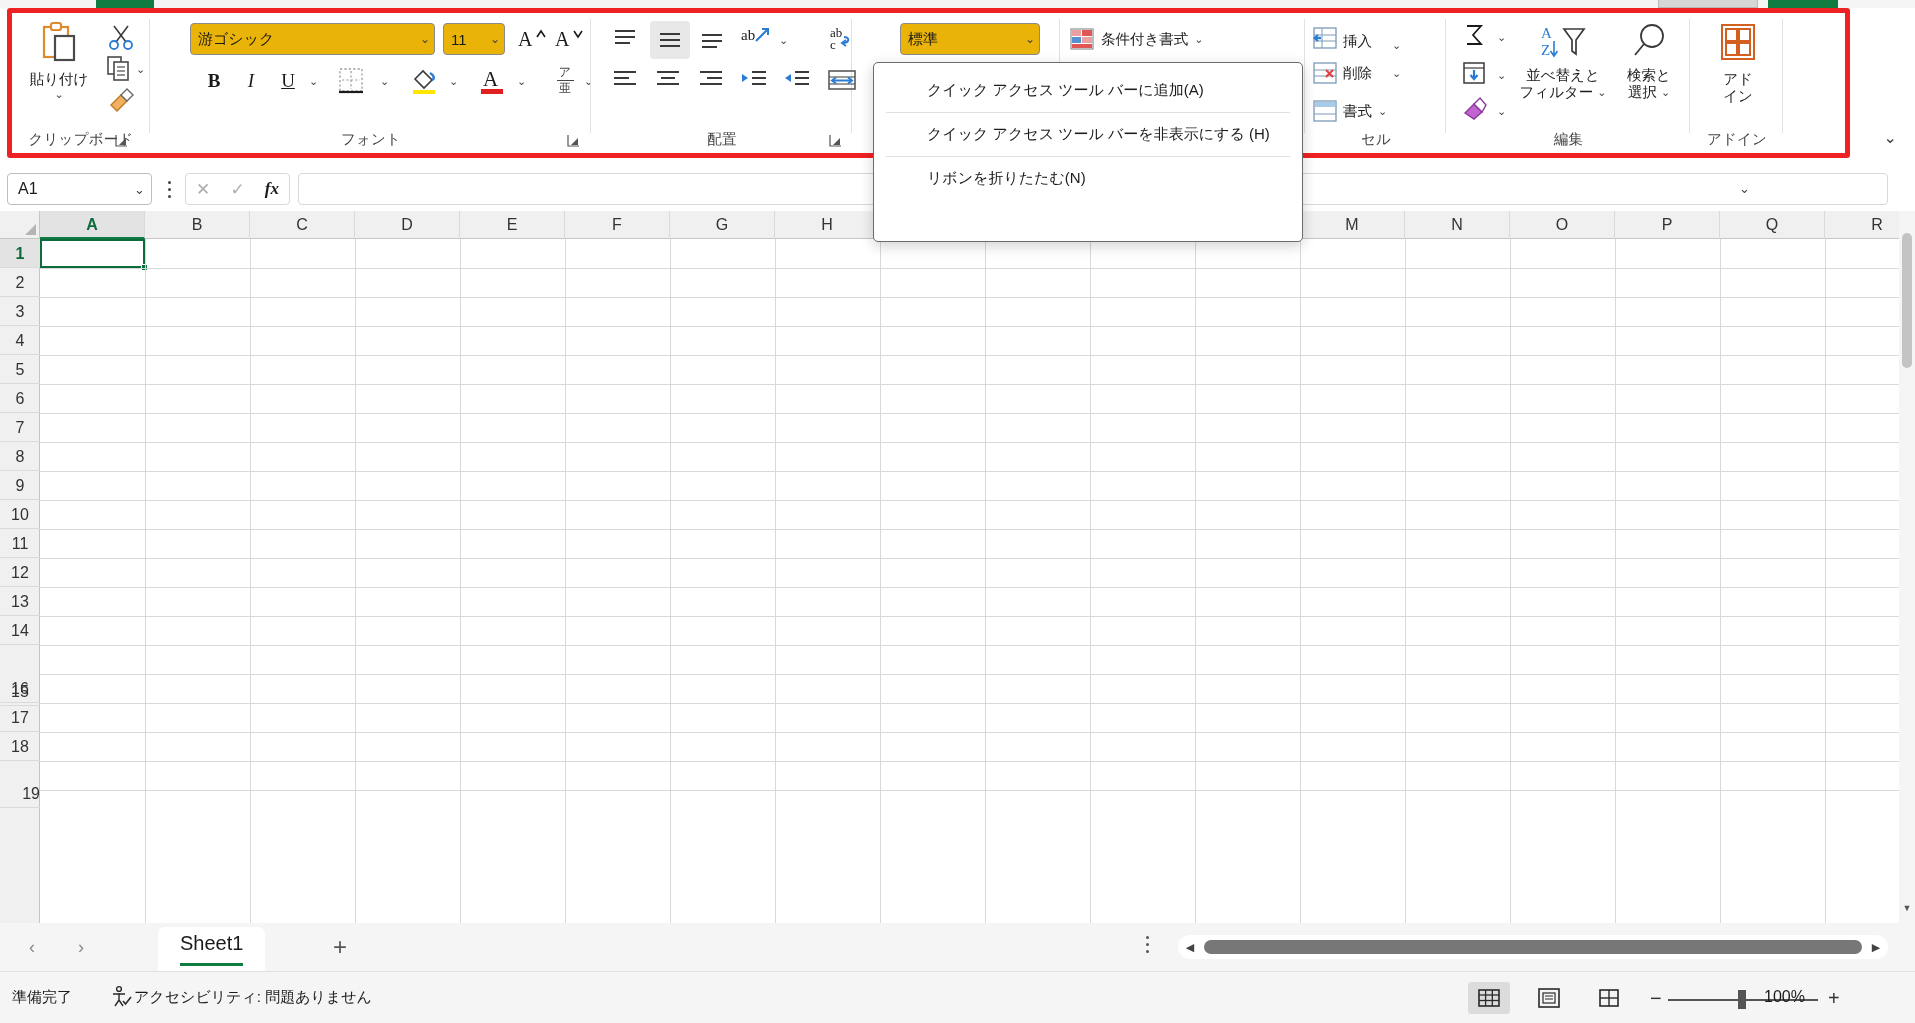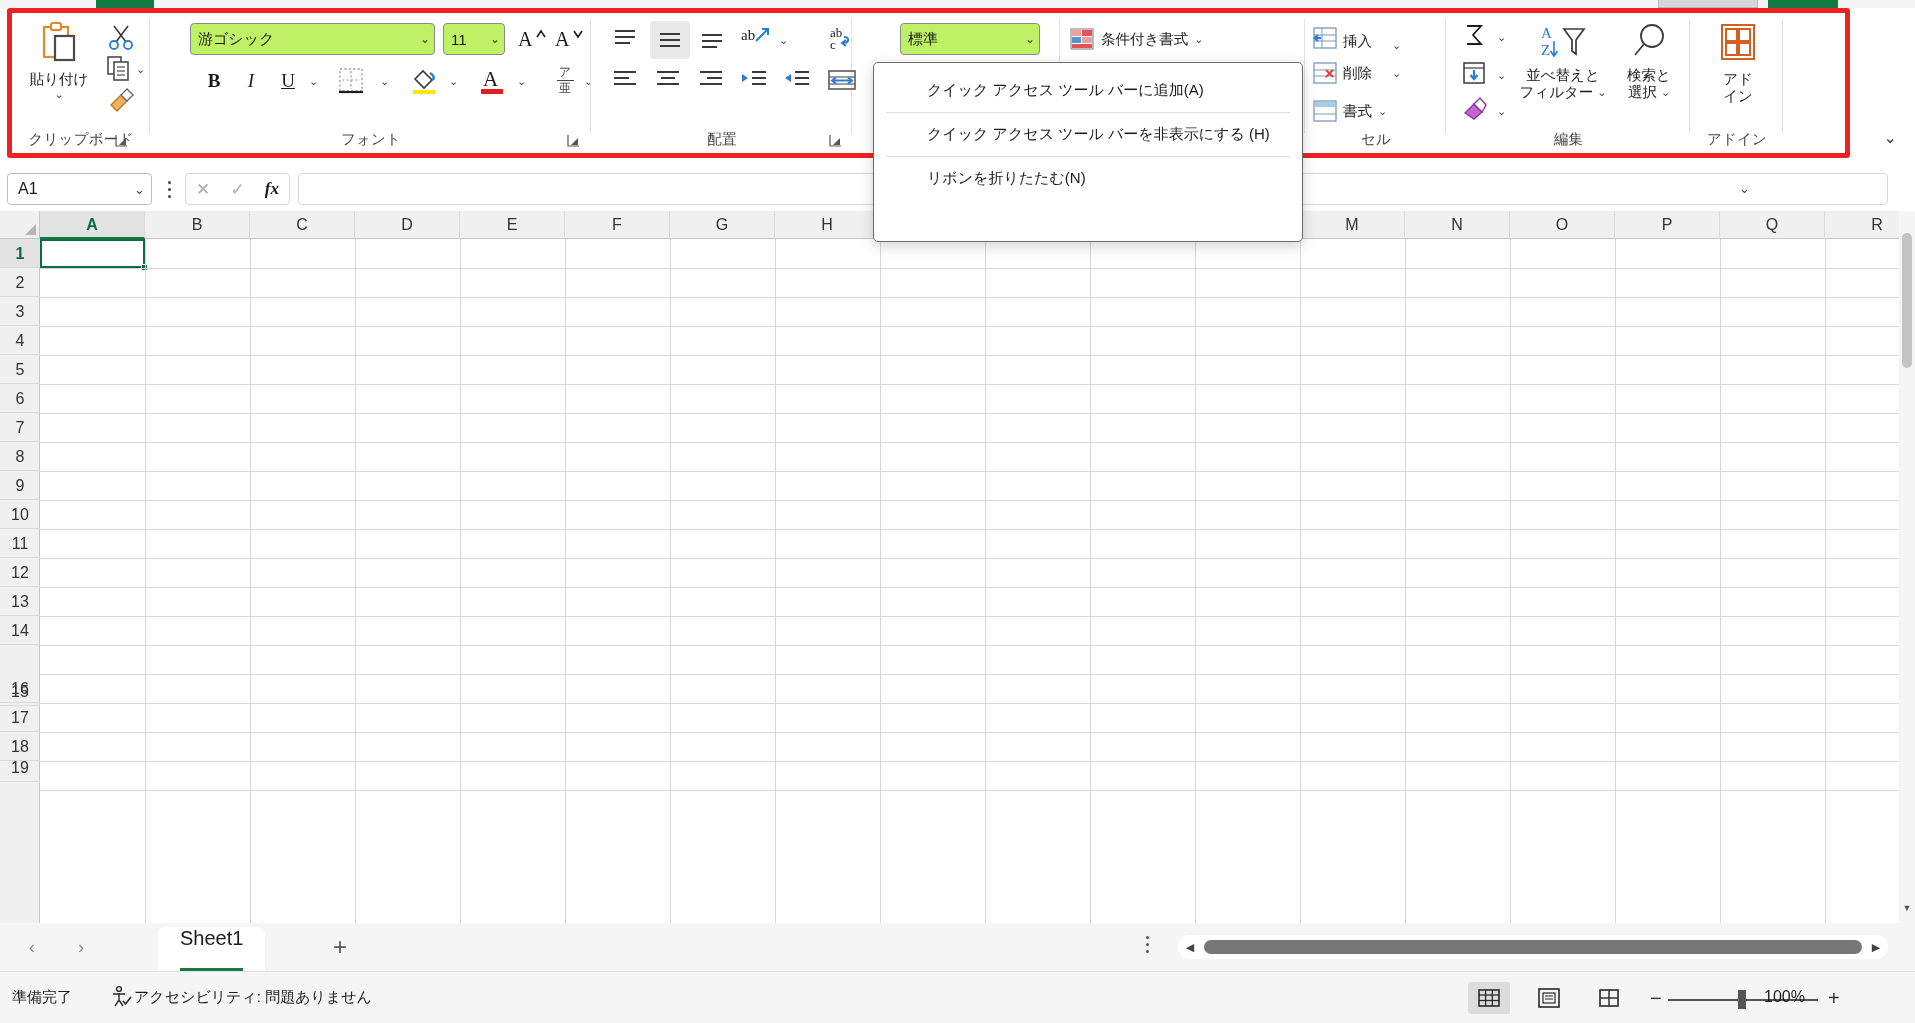--- a/index.html
+++ b/index.html
@@ -38,21 +38,21 @@
 
   .btn{position:absolute;cursor:pointer;}
   .lbl{font-size:14.5px;color:#1b1b1b;white-space:nowrap;}
   .chev{font-size:11px;color:#444;line-height:1;}
 
   .bigbtn{position:absolute;text-align:center;cursor:pointer;}
   .bigbtn .cap{font-size:14.5px;color:#1b1b1b;line-height:17px;}
 
   
   .combo{
-    position:absolute;background:#bef264;border:1px solid #8a8a8a;border-radius:4px;
+    position:absolute;background:#eab308;border:1px solid #8a8a8a;border-radius:4px;
     display:flex;align-items:center;padding:0 4px 0 7px;cursor:pointer;
   }
   .combo .txt{flex:1;font-size:15px;color:#1b1b1b;white-space:nowrap;overflow:hidden;}
   .combo .cv{font-size:12px;color:#444;padding-left:4px;}
 
   .toggle-on{background:#e8e8e8;border-radius:4px;}
 
   
   .ctxmenu{
     position:absolute;left:873px;top:62px;width:430px;height:180px;
@@ -109,21 +109,21 @@
   .vsthumb{position:absolute;left:3px;top:22px;width:10px;height:135px;background:#c3c3c3;border-radius:5px;cursor:pointer;}
 
   
   .tabbar{position:absolute;left:0;top:923px;width:1915px;height:48px;background:#f5f5f5;}
   .navbtn{position:absolute;top:10px;width:28px;height:28px;text-align:center;line-height:28px;font-size:18px;color:#8a8a8a;cursor:pointer;}
   .sheettab{
     position:absolute;left:158px;top:4px;height:44px;padding:0 22px;
     background:#fff;border-radius:7px 7px 0 0;
     display:flex;align-items:center;cursor:pointer;
   }
-  .sheettab .st{font-size:20px;color:#1b1b1b;border-bottom:3px solid #107c41;padding-bottom:18px;}
+  .sheettab .st{font-size:20px;color:#1b1b1b;border-bottom:3px solid #107c41;padding-bottom:8px;}
   .addsheet{position:absolute;left:325px;top:10px;width:30px;height:30px;text-align:center;line-height:28px;font-size:24px;color:#555;cursor:pointer;}
   .hdots{position:absolute;left:1146px;top:13px;width:4px;cursor:pointer;}
   .hdots i{display:block;width:3px;height:3px;border-radius:50%;background:#555;margin-bottom:4px;}
   .hscroll{position:absolute;left:1178px;top:12px;width:710px;height:24px;background:#fff;border-radius:12px;display:flex;align-items:center;}
   .hsarrow{width:24px;text-align:center;font-size:11px;color:#444;cursor:pointer;}
   .hsthumb{flex:1;height:14px;background:#777;border-radius:7px;margin:0 2px;cursor:pointer;}
 
   
   .statusbar{position:absolute;left:0;top:971px;width:1915px;height:52px;background:#f5f5f5;border-top:1px solid #e0e0e0;}
   .stxt{position:absolute;top:16px;font-size:15px;color:#1b1b1b;white-space:nowrap;}
@@ -570,21 +570,21 @@
       <div class="rowcell" style="top: 232px;">9</div>
       <div class="rowcell" style="top: 261px;">10</div>
       <div class="rowcell" style="top: 290px;">11</div>
       <div class="rowcell" style="top: 319px;">12</div>
       <div class="rowcell" style="top: 348px;">13</div>
       <div class="rowcell" style="top: 377px;">14</div>
       <div class="rowcell" style="top: 406px; margin-top: 32px;">15</div>
       <div class="rowcell" style="top: 435px;">16</div>
       <div class="rowcell" style="top: 464px;">17</div>
       <div class="rowcell" style="top: 493px;">18</div>
-      <div class="rowcell" style="top: 514px;">19</div>
+      <div class="rowcell" style="top: 540px; text-align: right;">19</div>
     </div>
   <div class="cells" id="cells">
     <div class="activecell" style="left:0;top:0;width:105px;height:29px;"></div>
     <div class="fillh" style="left:101px;top:25px;"></div>
   <div class="vline" style="left: 105px;"></div>
       <div class="vline" style="left: 210px;"></div>
       <div class="vline" style="left: 315px;"></div>
       <div class="vline" style="left: 420px;"></div>
       <div class="vline" style="left: 525px;"></div>
       <div class="vline" style="left: 630px;"></div>

